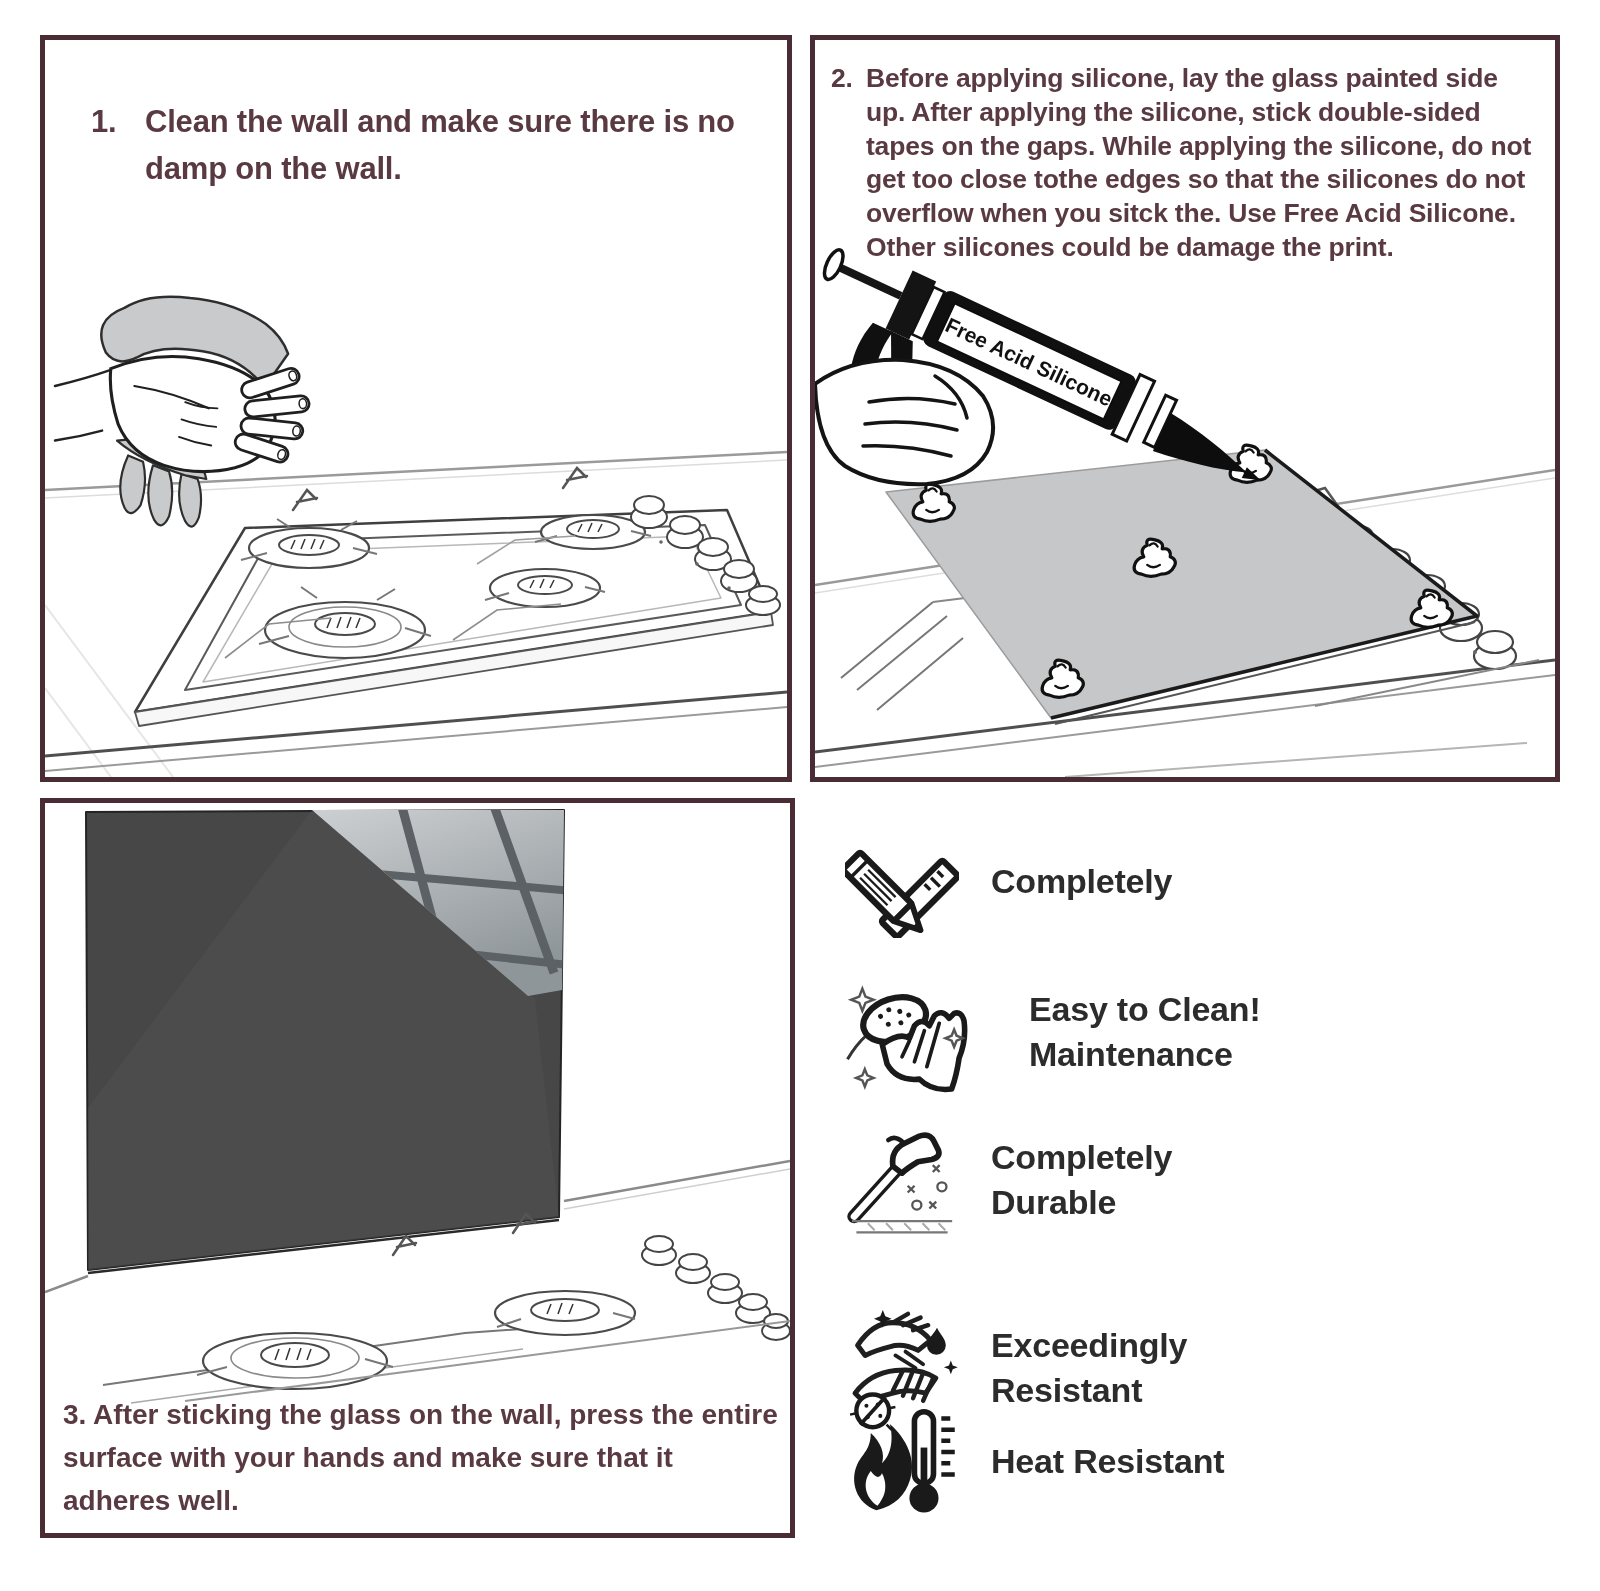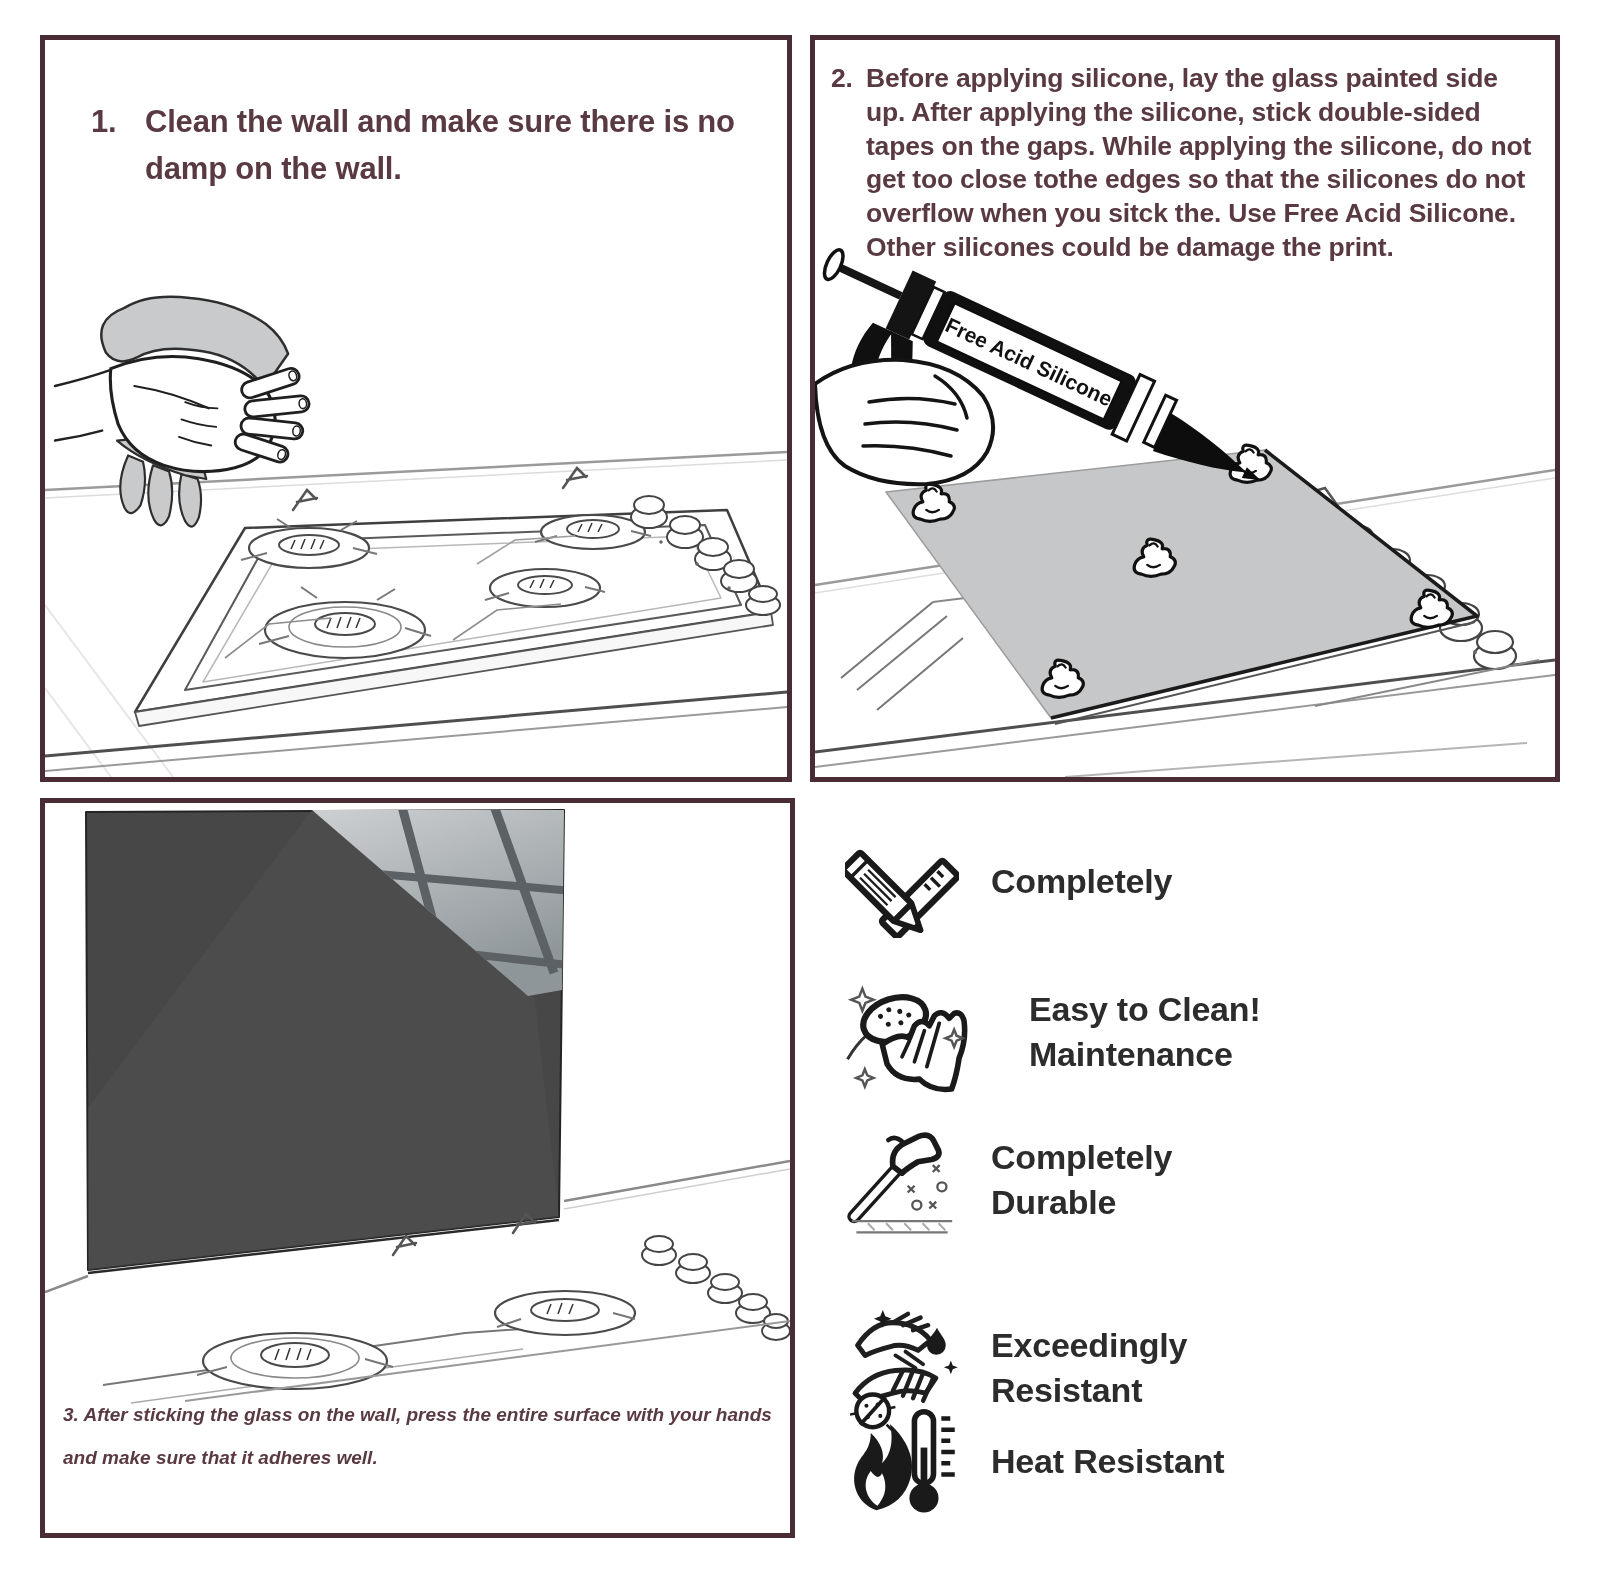--- a/index.html
+++ b/index.html
@@ -11,21 +11,21 @@
   #panel1{left:40px;top:35px;width:752px;height:747px;}
   #panel2{left:810px;top:35px;width:750px;height:747px;}
   #panel3{left:40px;top:798px;width:755px;height:740px;}
   .illu{position:absolute;left:0;top:0;display:block;}
   .step{position:absolute;color:#5a3a42;font-weight:bold;letter-spacing:-0.2px;}
   .step .row{display:flex;}
   #step1{left:46px;top:58px;width:656px;font-size:31px;line-height:47px;}
   #step1 .num{width:54px;flex:none;}
   #step2{left:16px;top:22px;width:702px;font-size:26.5px;line-height:33.8px;}
   #step2 .num{width:35px;flex:none;}
-  #step3{left:18px;top:590px;width:716px;font-size:19px;line-height:43px;color:#5a3a42;font-weight:bold;position:absolute;font-style:italic;}
+  #step3{left:18px;top:590px;width:716px;font-size:28px;line-height:43px;color:#5a3a42;font-weight:bold;position:absolute;}
   .feature{position:absolute;left:845px;width:700px;display:flex;align-items:center;}
   #f1{top:820px;height:122px;text-align:center;}
   #f2{top:963px;height:138px;gap:38px;}
   #f3{top:1126px;height:108px;}
   #f4{top:1302px;height:132px;}
   #f5{top:1402px;height:118px;text-align:center;}
   .f-icon{width:138px;flex:none;display:flex;align-items:center;}
   .f-icon svg{display:block;}
   .f-text{font-weight:bold;color:#2c2c2c;font-size:34px;line-height:45px;margin-left:8px;letter-spacing:-0.2px;}
 </style>

